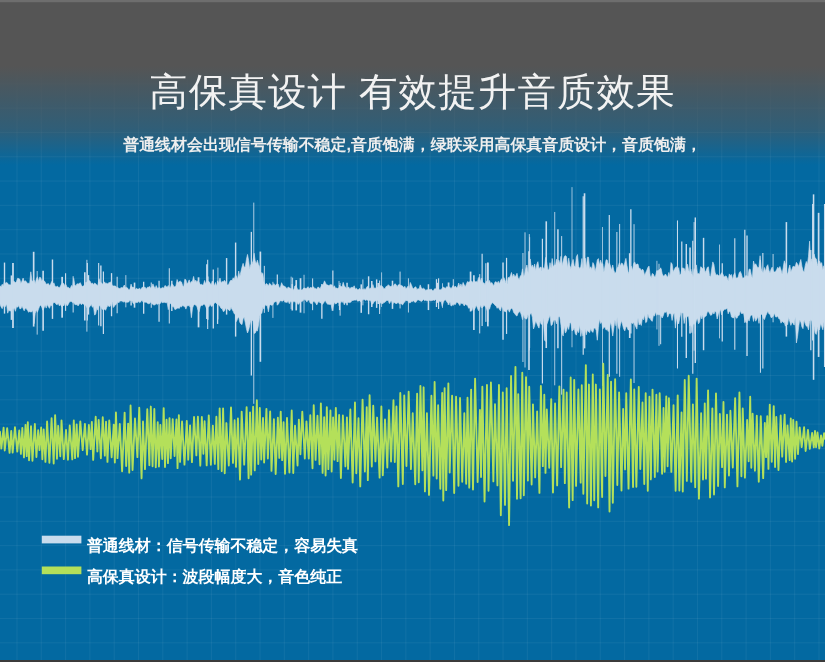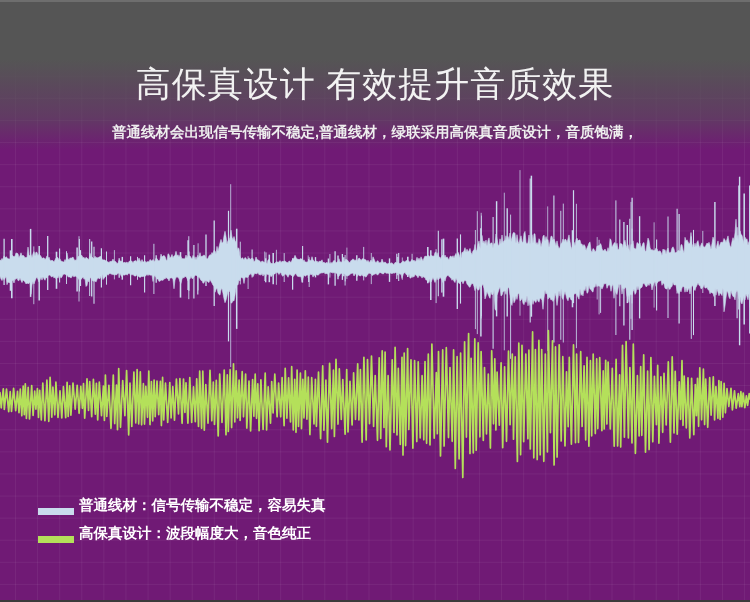--- a/index.html
+++ b/index.html
@@ -5,21 +5,21 @@
   html, body {
     margin: 0;
     padding: 0;
     background: #545454;
   }
   #page {
     position: relative;
     width: 750px;
     height: 602px;
     overflow: hidden;
-    background-color: #701a75;
+    background-color: #0369a1;
     font-family: "Liberation Sans", "DejaVu Sans", sans-serif;
   }
   
   #grid-layer {
     position: absolute;
     left: 0; top: 0;
     width: 750px; height: 602px;
     background-image:
       linear-gradient(to right, rgba(255,255,255,0.055) 1px, transparent 1px),
       linear-gradient(to bottom, rgba(255,255,255,0.055) 1px, transparent 1px);
@@ -80,21 +80,21 @@
   }
 
   
   #legend {
     position: absolute;
     left: 38px;
     top: 487px;
   }
   .legend-row {
     display: flex;
-    align-items: flex-end;
+    align-items: flex-start;
     height: 28px;
   }
   .legend-swatch {
     width: 36px;
     height: 7px;
     flex: 0 0 auto;
   }
   .legend-text {
     margin-left: 5px;
     font-size: 14.5px;
@@ -108,21 +108,21 @@
 
 <div id="page">
 
   <div id="grid-layer"></div>
   <div id="grid-top-fade"></div>
   <div id="top-rule"></div>
 
   <div id="headline">
     <div id="title">高保真设计 有效提升音质效果</div>
     <div id="subtitle">
-      <div>普通线材会出现信号传输不稳定,普通线材，绿联采用高保真音质设计，音质饱满，</div>
+      <div>普通线材会出现信号传输不稳定,音质饱满，绿联采用高保真音质设计，音质饱满，</div>
     </div>
   </div>
 
   <svg id="wave-plot" width="750" height="602" viewBox="0 0 750 602">
     <g id="wave-blue">
         <path d="M0.0 259.7 L1.0 260.8 L2.0 258.4 L3.0 259.7 L4.0 255.9 L5.0 257.7 L6.0 256.7 L7.0 257.5 L8.0 259.0 L9.0 258.8 L10.0 259.2 L11.0 258.8 L12.0 255.6 L13.0 255.8 L14.0 257.1 L15.0 255.9 L16.0 253.0 L17.0 253.2 L18.0 253.8 L19.0 257.8 L20.0 255.5 L21.0 252.8 L22.0 255.9 L23.0 255.3 L24.0 256.1 L25.0 257.7 L26.0 257.5 L27.0 257.5 L28.0 247.1 L29.0 254.8 L30.0 256.0 L31.0 254.7 L32.0 257.7 L33.0 253.8 L34.0 251.6 L35.0 255.9 L36.0 252.1 L37.0 252.4 L38.0 255.6 L39.0 254.2 L40.0 255.1 L41.0 256.4 L42.0 258.5 L43.0 258.1 L44.0 257.8 L45.0 259.6 L46.0 258.3 L47.0 255.9 L48.0 259.0 L49.0 257.1 L50.0 260.2 L51.0 261.0 L52.0 260.1 L53.0 261.0 L54.0 261.7 L55.0 260.0 L56.0 258.0 L57.0 257.2 L58.0 257.8 L59.0 260.3 L60.0 258.9 L61.0 261.3 L62.0 261.2 L63.0 262.1 L64.0 262.0 L65.0 259.5 L66.0 261.4 L67.0 253.1 L68.0 259.0 L69.0 260.1 L70.0 257.9 L71.0 258.3 L72.0 257.8 L73.0 257.0 L74.0 259.3 L75.0 260.5 L76.0 259.8 L77.0 260.4 L78.0 256.5 L79.0 256.6 L80.0 255.4 L81.0 254.8 L82.0 255.8 L83.0 258.0 L84.0 257.3 L85.0 258.9 L86.0 257.3 L87.0 258.0 L88.0 259.0 L89.0 259.5 L90.0 253.3 L91.0 256.8 L92.0 257.1 L93.0 257.8 L94.0 258.8 L95.0 256.2 L96.0 257.8 L97.0 257.5 L98.0 258.1 L99.0 256.8 L100.0 257.0 L101.0 256.1 L102.0 259.5 L103.0 259.9 L104.0 259.9 L105.0 260.0 L106.0 261.3 L107.0 261.4 L108.0 262.0 L109.0 262.5 L110.0 261.3 L111.0 261.8 L112.0 261.1 L113.0 259.1 L114.0 261.5 L115.0 261.2 L116.0 261.9 L117.0 263.6 L118.0 263.2 L119.0 260.3 L120.0 260.9 L121.0 261.2 L122.0 261.3 L123.0 263.3 L124.0 262.1 L125.0 262.8 L126.0 262.7 L127.0 262.0 L128.0 263.4 L129.0 261.4 L130.0 261.1 L131.0 261.1 L132.0 261.2 L133.0 262.9 L134.0 261.1 L135.0 261.1 L136.0 260.4 L137.0 262.1 L138.0 261.0 L139.0 258.1 L140.0 260.4 L141.0 262.4 L142.0 259.6 L143.0 262.0 L144.0 261.8 L145.0 261.1 L146.0 262.4 L147.0 261.9 L148.0 261.4 L149.0 262.1 L150.0 259.5 L151.0 260.4 L152.0 261.1 L153.0 259.5 L154.0 261.4 L155.0 261.2 L156.0 258.1 L157.0 258.5 L158.0 260.5 L159.0 260.9 L160.0 259.5 L161.0 254.1 L162.0 257.0 L163.0 255.9 L164.0 255.6 L165.0 256.4 L166.0 259.6 L167.0 260.8 L168.0 253.8 L169.0 254.4 L170.0 258.2 L171.0 256.8 L172.0 254.4 L173.0 257.7 L174.0 256.0 L175.0 255.6 L176.0 251.3 L177.0 256.1 L178.0 254.7 L179.0 256.9 L180.0 255.2 L181.0 256.7 L182.0 258.9 L183.0 258.4 L184.0 259.1 L185.0 258.6 L186.0 255.0 L187.0 258.2 L188.0 255.9 L189.0 255.9 L190.0 255.9 L191.0 257.6 L192.0 258.9 L193.0 255.4 L194.0 256.7 L195.0 260.1 L196.0 256.8 L197.0 260.0 L198.0 257.6 L199.0 256.4 L200.0 252.7 L201.0 257.0 L202.0 255.9 L203.0 256.3 L204.0 254.8 L205.0 256.1 L206.0 258.3 L207.0 259.2 L208.0 258.3 L209.0 255.9 L210.0 254.6 L211.0 255.3 L212.0 252.5 L213.0 254.1 L214.0 250.3 L215.0 250.8 L216.0 254.1 L217.0 246.4 L218.0 251.5 L219.0 247.0 L220.0 242.8 L221.0 239.4 L222.0 242.9 L223.0 242.6 L224.0 236.0 L225.0 231.3 L226.0 236.5 L227.0 244.5 L228.0 240.5 L229.0 240.4 L230.0 237.3 L231.0 230.2 L232.0 237.2 L233.0 240.1 L234.0 236.5 L235.0 240.5 L236.0 242.4 L237.0 250.7 L238.0 247.7 L239.0 248.8 L240.0 256.6 L241.0 259.5 L242.0 257.7 L243.0 258.3 L244.0 259.9 L245.0 257.5 L246.0 258.3 L247.0 259.8 L248.0 259.6 L249.0 257.8 L250.0 259.6 L251.0 258.6 L252.0 258.2 L253.0 258.4 L254.0 261.8 L255.0 261.0 L256.0 257.0 L257.0 259.4 L258.0 260.1 L259.0 260.5 L260.0 261.3 L261.0 262.4 L262.0 260.9 L263.0 261.6 L264.0 262.2 L265.0 262.6 L266.0 262.6 L267.0 263.9 L268.0 260.0 L269.0 259.6 L270.0 262.0 L271.0 263.6 L272.0 263.4 L273.0 263.7 L274.0 263.6 L275.0 263.5 L276.0 261.9 L277.0 261.8 L278.0 262.3 L279.0 262.0 L280.0 260.6 L281.0 262.6 L282.0 261.3 L283.0 261.5 L284.0 261.6 L285.0 260.7 L286.0 262.3 L287.0 262.2 L288.0 263.0 L289.0 261.0 L290.0 261.4 L291.0 262.6 L292.0 260.2 L293.0 259.0 L294.0 258.2 L295.0 255.3 L296.0 257.4 L297.0 259.2 L298.0 259.1 L299.0 259.8 L300.0 258.8 L301.0 258.8 L302.0 259.2 L303.0 261.6 L304.0 259.8 L305.0 262.1 L306.0 261.9 L307.0 262.3 L308.0 261.5 L309.0 260.6 L310.0 260.4 L311.0 260.7 L312.0 256.7 L313.0 260.0 L314.0 261.0 L315.0 262.2 L316.0 261.5 L317.0 261.0 L318.0 262.4 L319.0 261.5 L320.0 261.1 L321.0 261.5 L322.0 259.8 L323.0 262.9 L324.0 262.1 L325.0 263.3 L326.0 263.1 L327.0 262.2 L328.0 263.4 L329.0 262.5 L330.0 263.9 L331.0 262.3 L332.0 263.6 L333.0 261.8 L334.0 260.3 L335.0 261.2 L336.0 262.9 L337.0 261.7 L338.0 262.2 L339.0 258.7 L340.0 262.2 L341.0 261.7 L342.0 262.5 L343.0 261.1 L344.0 261.4 L345.0 261.2 L346.0 259.7 L347.0 259.7 L348.0 260.8 L349.0 262.5 L350.0 262.4 L351.0 260.4 L352.0 260.3 L353.0 258.8 L354.0 259.9 L355.0 260.5 L356.0 259.9 L357.0 261.4 L358.0 259.4 L359.0 258.0 L360.0 258.7 L361.0 260.6 L362.0 259.2 L363.0 258.5 L364.0 259.3 L365.0 259.5 L366.0 260.1 L367.0 261.7 L368.0 260.2 L369.0 262.6 L370.0 261.4 L371.0 260.1 L372.0 262.3 L373.0 256.8 L374.0 259.0 L375.0 261.5 L376.0 262.8 L377.0 261.2 L378.0 260.7 L379.0 263.1 L380.0 262.4 L381.0 262.8 L382.0 259.0 L383.0 261.7 L384.0 262.7 L385.0 262.0 L386.0 262.7 L387.0 264.2 L388.0 263.4 L389.0 263.5 L390.0 263.2 L391.0 263.3 L392.0 262.7 L393.0 264.2 L394.0 264.4 L395.0 262.6 L396.0 262.5 L397.0 263.1 L398.0 262.4 L399.0 263.2 L400.0 263.7 L401.0 263.1 L402.0 262.2 L403.0 260.9 L404.0 261.6 L405.0 262.2 L406.0 260.6 L407.0 260.8 L408.0 260.3 L409.0 261.4 L410.0 262.2 L411.0 261.1 L412.0 259.3 L413.0 261.1 L414.0 260.1 L415.0 261.5 L416.0 260.9 L417.0 257.3 L418.0 260.6 L419.0 258.1 L420.0 260.8 L421.0 256.8 L422.0 258.9 L423.0 260.9 L424.0 258.1 L425.0 256.0 L426.0 256.5 L427.0 256.1 L428.0 255.9 L429.0 255.6 L430.0 256.9 L431.0 254.9 L432.0 256.3 L433.0 255.8 L434.0 256.6 L435.0 252.4 L436.0 252.2 L437.0 256.1 L438.0 252.7 L439.0 257.5 L440.0 257.1 L441.0 258.9 L442.0 256.0 L443.0 255.0 L444.0 257.8 L445.0 255.0 L446.0 257.8 L447.0 256.8 L448.0 258.4 L449.0 259.7 L450.0 256.4 L451.0 256.1 L452.0 257.6 L453.0 255.7 L454.0 258.2 L455.0 255.3 L456.0 253.4 L457.0 256.6 L458.0 252.3 L459.0 254.3 L460.0 257.5 L461.0 258.1 L462.0 252.3 L463.0 252.4 L464.0 250.8 L465.0 247.7 L466.0 252.2 L467.0 249.2 L468.0 251.7 L469.0 250.8 L470.0 248.4 L471.0 252.7 L472.0 254.4 L473.0 250.8 L474.0 249.9 L475.0 244.4 L476.0 251.5 L477.0 249.6 L478.0 244.1 L479.0 240.9 L480.0 247.3 L481.0 249.0 L482.0 235.4 L483.0 243.2 L484.0 240.9 L485.0 244.1 L486.0 240.1 L487.0 246.0 L488.0 240.4 L489.0 237.9 L490.0 244.5 L491.0 243.0 L492.0 242.9 L493.0 248.2 L494.0 243.4 L495.0 244.1 L496.0 234.0 L497.0 238.6 L498.0 245.1 L499.0 245.4 L500.0 238.8 L501.0 243.9 L502.0 235.0 L503.0 242.8 L504.0 240.8 L505.0 240.8 L506.0 235.7 L507.0 240.6 L508.0 236.5 L509.0 240.1 L510.0 233.0 L511.0 241.7 L512.0 237.3 L513.0 233.2 L514.0 232.3 L515.0 233.4 L516.0 243.6 L517.0 234.7 L518.0 241.2 L519.0 244.3 L520.0 239.3 L521.0 235.8 L522.0 241.5 L523.0 242.5 L524.0 233.4 L525.0 231.4 L526.0 242.2 L527.0 244.3 L528.0 242.3 L529.0 235.0 L530.0 244.5 L531.0 242.9 L532.0 234.7 L533.0 243.4 L534.0 233.8 L535.0 233.9 L536.0 244.5 L537.0 242.5 L538.0 245.1 L539.0 238.7 L540.0 240.7 L541.0 246.9 L542.0 242.4 L543.0 236.3 L544.0 235.1 L545.0 241.2 L546.0 236.5 L547.0 240.1 L548.0 239.7 L549.0 247.6 L550.0 241.8 L551.0 236.2 L552.0 236.3 L553.0 240.5 L554.0 239.0 L555.0 242.0 L556.0 245.7 L557.0 240.9 L558.0 245.7 L559.0 248.5 L560.0 247.6 L561.0 243.8 L562.0 242.4 L563.0 239.0 L564.0 242.0 L565.0 239.1 L566.0 239.7 L567.0 242.5 L568.0 238.9 L569.0 234.9 L570.0 241.5 L571.0 246.8 L572.0 249.4 L573.0 243.1 L574.0 242.1 L575.0 246.0 L576.0 239.7 L577.0 238.1 L578.0 241.0 L579.0 240.0 L580.0 240.1 L581.0 244.2 L582.0 244.1 L583.0 246.4 L584.0 244.6 L585.0 246.0 L586.0 250.4 L587.0 247.9 L588.0 245.7 L589.0 243.1 L590.0 241.9 L591.0 250.3 L592.0 252.4 L593.0 248.6 L594.0 249.3 L595.0 251.8 L596.0 250.9 L597.0 246.1 L598.0 246.1 L599.0 245.5 L600.0 244.5 L601.0 244.4 L602.0 248.8 L603.0 251.1 L604.0 250.4 L605.0 249.1 L606.0 251.0 L607.0 252.1 L608.0 247.7 L609.0 251.4 L610.0 238.7 L611.0 240.0 L612.0 247.2 L613.0 245.2 L614.0 243.2 L615.0 242.5 L616.0 246.6 L617.0 243.3 L618.0 250.0 L619.0 248.9 L620.0 243.6 L621.0 243.8 L622.0 244.0 L623.0 247.8 L624.0 242.2 L625.0 240.2 L626.0 245.4 L627.0 247.9 L628.0 244.7 L629.0 249.2 L630.0 252.0 L631.0 244.3 L632.0 245.2 L633.0 240.8 L634.0 248.6 L635.0 248.6 L636.0 249.3 L637.0 242.5 L638.0 243.2 L639.0 244.3 L640.0 243.0 L641.0 247.7 L642.0 246.0 L643.0 243.1 L644.0 242.6 L645.0 250.6 L646.0 251.6 L647.0 244.5 L648.0 238.1 L649.0 240.4 L650.0 247.4 L651.0 250.3 L652.0 249.5 L653.0 250.4 L654.0 250.7 L655.0 250.1 L656.0 248.0 L657.0 248.7 L658.0 251.4 L659.0 251.6 L660.0 250.7 L661.0 252.5 L662.0 255.4 L663.0 249.0 L664.0 250.4 L665.0 249.6 L666.0 254.3 L667.0 249.9 L668.0 248.0 L669.0 252.5 L670.0 253.0 L671.0 252.1 L672.0 248.0 L673.0 246.8 L674.0 249.0 L675.0 253.0 L676.0 252.6 L677.0 252.4 L678.0 250.5 L679.0 250.8 L680.0 251.6 L681.0 244.7 L682.0 244.7 L683.0 250.0 L684.0 253.0 L685.0 237.3 L686.0 241.2 L687.0 239.8 L688.0 241.9 L689.0 243.9 L690.0 242.4 L691.0 232.5 L692.0 243.8 L693.0 247.6 L694.0 247.5 L695.0 243.2 L696.0 246.8 L697.0 242.2 L698.0 240.6 L699.0 245.6 L700.0 248.1 L701.0 244.8 L702.0 242.8 L703.0 246.3 L704.0 247.2 L705.0 247.0 L706.0 245.2 L707.0 243.0 L708.0 244.2 L709.0 242.3 L710.0 245.2 L711.0 249.4 L712.0 243.4 L713.0 237.1 L714.0 240.1 L715.0 247.5 L716.0 249.5 L717.0 244.4 L718.0 240.9 L719.0 247.3 L720.0 244.5 L721.0 242.0 L722.0 242.5 L723.0 242.3 L724.0 238.5 L725.0 240.0 L726.0 242.4 L727.0 239.2 L728.0 235.9 L729.0 242.0 L730.0 245.9 L731.0 247.5 L732.0 241.5 L733.0 237.7 L734.0 240.7 L735.0 233.0 L736.0 219.2 L737.0 239.0 L738.0 235.3 L739.0 243.3 L740.0 230.9 L741.0 234.6 L742.0 235.3 L743.0 239.8 L744.0 243.7 L745.0 237.2 L746.0 239.7 L747.0 238.8 L748.0 245.5 L749.0 241.6 L750.0 247.6 L750.0 287.8 L749.0 293.5 L748.0 299.8 L747.0 296.7 L746.0 294.1 L745.0 299.9 L744.0 295.7 L743.0 299.7 L742.0 304.0 L741.0 302.4 L740.0 296.4 L739.0 298.7 L738.0 292.0 L737.0 290.2 L736.0 292.5 L735.0 299.9 L734.0 296.4 L733.0 296.5 L732.0 294.2 L731.0 290.6 L730.0 298.8 L729.0 297.1 L728.0 292.8 L727.0 290.7 L726.0 297.5 L725.0 306.1 L724.0 311.8 L723.0 288.2 L722.0 295.6 L721.0 294.0 L720.0 292.7 L719.0 295.8 L718.0 292.4 L717.0 288.7 L716.0 295.2 L715.0 288.3 L714.0 296.5 L713.0 293.0 L712.0 293.1 L711.0 291.9 L710.0 293.8 L709.0 290.1 L708.0 289.7 L707.0 287.3 L706.0 288.1 L705.0 288.0 L704.0 284.6 L703.0 287.2 L702.0 288.5 L701.0 288.8 L700.0 285.6 L699.0 285.3 L698.0 282.7 L697.0 285.2 L696.0 287.2 L695.0 290.5 L694.0 289.4 L693.0 286.3 L692.0 285.5 L691.0 287.1 L690.0 294.0 L689.0 287.7 L688.0 289.9 L687.0 292.0 L686.0 287.5 L685.0 292.2 L684.0 286.5 L683.0 286.4 L682.0 287.8 L681.0 291.9 L680.0 289.8 L679.0 293.7 L678.0 292.6 L677.0 290.3 L676.0 284.8 L675.0 284.9 L674.0 285.0 L673.0 282.2 L672.0 286.6 L671.0 286.9 L670.0 289.4 L669.0 288.7 L668.0 286.0 L667.0 289.0 L666.0 288.8 L665.0 288.2 L664.0 283.7 L663.0 282.9 L662.0 285.3 L661.0 280.0 L660.0 281.2 L659.0 280.8 L658.0 281.9 L657.0 283.2 L656.0 286.3 L655.0 281.4 L654.0 283.0 L653.0 286.0 L652.0 290.0 L651.0 284.1 L650.0 282.8 L649.0 285.5 L648.0 283.5 L647.0 286.3 L646.0 286.7 L645.0 284.8 L644.0 283.2 L643.0 283.4 L642.0 287.2 L641.0 287.7 L640.0 288.6 L639.0 286.1 L638.0 289.9 L637.0 286.1 L636.0 292.8 L635.0 294.4 L634.0 289.1 L633.0 291.5 L632.0 295.0 L631.0 294.1 L630.0 295.0 L629.0 302.5 L628.0 295.0 L627.0 296.3 L626.0 287.8 L625.0 287.6 L624.0 289.0 L623.0 287.7 L622.0 294.1 L621.0 284.3 L620.0 284.6 L619.0 284.0 L618.0 288.9 L617.0 294.5 L616.0 293.0 L615.0 288.6 L614.0 298.3 L613.0 284.5 L612.0 286.0 L611.0 291.3 L610.0 285.3 L609.0 284.8 L608.0 285.8 L607.0 288.3 L606.0 282.9 L605.0 284.0 L604.0 283.6 L603.0 286.9 L602.0 289.1 L601.0 287.3 L600.0 286.0 L599.0 286.3 L598.0 285.4 L597.0 286.7 L596.0 283.5 L595.0 287.3 L594.0 286.6 L593.0 292.1 L592.0 291.4 L591.0 289.3 L590.0 289.1 L589.0 285.2 L588.0 292.5 L587.0 293.3 L586.0 285.8 L585.0 290.7 L584.0 289.3 L583.0 295.9 L582.0 293.8 L581.0 295.4 L580.0 289.1 L579.0 299.2 L578.0 297.1 L577.0 295.3 L576.0 292.7 L575.0 294.3 L574.0 293.4 L573.0 293.6 L572.0 300.0 L571.0 299.9 L570.0 297.0 L569.0 297.0 L568.0 300.8 L567.0 299.0 L566.0 295.3 L565.0 291.4 L564.0 295.2 L563.0 299.5 L562.0 297.5 L561.0 288.7 L560.0 296.2 L559.0 290.6 L558.0 298.2 L557.0 305.5 L556.0 296.7 L555.0 292.8 L554.0 299.7 L553.0 301.4 L552.0 299.3 L551.0 300.1 L550.0 297.6 L549.0 297.2 L548.0 299.2 L547.0 292.4 L546.0 294.1 L545.0 290.1 L544.0 297.9 L543.0 309.3 L542.0 300.3 L541.0 298.2 L540.0 298.2 L539.0 302.2 L538.0 301.1 L537.0 298.7 L536.0 302.5 L535.0 301.6 L534.0 299.9 L533.0 304.4 L532.0 299.3 L531.0 302.5 L530.0 305.4 L529.0 299.8 L528.0 305.8 L527.0 295.4 L526.0 302.4 L525.0 299.9 L524.0 304.7 L523.0 303.3 L522.0 297.9 L521.0 300.2 L520.0 300.8 L519.0 293.3 L518.0 293.7 L517.0 299.5 L516.0 296.1 L515.0 300.8 L514.0 302.8 L513.0 296.2 L512.0 305.5 L511.0 303.2 L510.0 295.7 L509.0 288.6 L508.0 287.2 L507.0 289.0 L506.0 294.4 L505.0 290.8 L504.0 290.9 L503.0 291.8 L502.0 295.3 L501.0 296.0 L500.0 286.9 L499.0 289.2 L498.0 292.5 L497.0 295.2 L496.0 310.3 L495.0 309.4 L494.0 289.4 L493.0 294.1 L492.0 294.9 L491.0 291.7 L490.0 298.3 L489.0 296.4 L488.0 294.0 L487.0 291.6 L486.0 296.1 L485.0 299.0 L484.0 288.7 L483.0 284.3 L482.0 285.6 L481.0 287.1 L480.0 286.0 L479.0 289.8 L478.0 290.1 L477.0 289.1 L476.0 285.4 L475.0 290.6 L474.0 286.4 L473.0 283.5 L472.0 283.5 L471.0 284.8 L470.0 287.3 L469.0 286.7 L468.0 285.2 L467.0 284.1 L466.0 280.8 L465.0 280.3 L464.0 281.4 L463.0 283.8 L462.0 280.9 L461.0 281.8 L460.0 283.2 L459.0 283.4 L458.0 282.3 L457.0 280.0 L456.0 278.3 L455.0 282.6 L454.0 281.2 L453.0 279.1 L452.0 280.3 L451.0 278.1 L450.0 277.4 L449.0 276.4 L448.0 275.1 L447.0 275.8 L446.0 277.5 L445.0 281.2 L444.0 278.7 L443.0 282.6 L442.0 279.7 L441.0 278.6 L440.0 277.2 L439.0 279.3 L438.0 280.0 L437.0 277.6 L436.0 280.0 L435.0 282.5 L434.0 279.9 L433.0 277.4 L432.0 280.0 L431.0 282.0 L430.0 279.1 L429.0 282.5 L428.0 281.4 L427.0 279.8 L426.0 280.2 L425.0 277.6 L424.0 277.3 L423.0 276.4 L422.0 278.1 L421.0 276.0 L420.0 276.1 L419.0 275.3 L418.0 277.8 L417.0 276.1 L416.0 274.9 L415.0 274.6 L414.0 276.9 L413.0 276.6 L412.0 276.3 L411.0 277.7 L410.0 278.2 L409.0 274.1 L408.0 275.7 L407.0 275.3 L406.0 274.2 L405.0 272.5 L404.0 272.9 L403.0 274.8 L402.0 278.5 L401.0 273.7 L400.0 274.4 L399.0 273.3 L398.0 272.2 L397.0 273.2 L396.0 272.2 L395.0 273.2 L394.0 272.8 L393.0 273.2 L392.0 273.4 L391.0 273.4 L390.0 272.8 L389.0 273.3 L388.0 273.5 L387.0 272.9 L386.0 273.4 L385.0 272.0 L384.0 273.4 L383.0 274.0 L382.0 273.4 L381.0 272.9 L380.0 272.4 L379.0 273.4 L378.0 274.8 L377.0 274.7 L376.0 273.4 L375.0 274.1 L374.0 274.2 L373.0 275.2 L372.0 275.3 L371.0 273.6 L370.0 273.4 L369.0 273.1 L368.0 274.3 L367.0 275.4 L366.0 277.2 L365.0 276.3 L364.0 275.9 L363.0 276.3 L362.0 274.6 L361.0 275.8 L360.0 275.9 L359.0 275.4 L358.0 274.5 L357.0 276.7 L356.0 273.5 L355.0 274.2 L354.0 276.0 L353.0 273.1 L352.0 273.2 L351.0 273.5 L350.0 274.6 L349.0 275.1 L348.0 276.1 L347.0 275.7 L346.0 275.6 L345.0 273.7 L344.0 273.9 L343.0 272.7 L342.0 273.1 L341.0 273.8 L340.0 274.1 L339.0 276.3 L338.0 276.4 L337.0 273.4 L336.0 273.1 L335.0 272.2 L334.0 273.0 L333.0 272.6 L332.0 273.1 L331.0 272.0 L330.0 272.3 L329.0 273.1 L328.0 274.4 L327.0 273.4 L326.0 273.6 L325.0 273.8 L324.0 272.3 L323.0 272.9 L322.0 272.8 L321.0 273.1 L320.0 273.2 L319.0 274.6 L318.0 275.1 L317.0 275.0 L316.0 274.3 L315.0 275.6 L314.0 274.9 L313.0 277.1 L312.0 273.8 L311.0 275.0 L310.0 273.4 L309.0 276.0 L308.0 275.3 L307.0 274.7 L306.0 275.8 L305.0 276.3 L304.0 274.8 L303.0 278.5 L302.0 282.4 L301.0 276.5 L300.0 276.8 L299.0 276.5 L298.0 276.6 L297.0 275.7 L296.0 273.5 L295.0 273.9 L294.0 275.6 L293.0 276.8 L292.0 275.2 L291.0 275.4 L290.0 273.9 L289.0 274.9 L288.0 277.3 L287.0 275.5 L286.0 274.4 L285.0 273.8 L284.0 275.0 L283.0 276.3 L282.0 275.5 L281.0 272.8 L280.0 272.7 L279.0 274.5 L278.0 273.0 L277.0 272.3 L276.0 272.6 L275.0 273.9 L274.0 274.1 L273.0 273.8 L272.0 275.8 L271.0 276.8 L270.0 274.7 L269.0 274.8 L268.0 274.2 L267.0 274.4 L266.0 273.6 L265.0 274.6 L264.0 273.9 L263.0 276.1 L262.0 273.5 L261.0 275.1 L260.0 274.5 L259.0 274.7 L258.0 272.6 L257.0 273.8 L256.0 273.7 L255.0 273.3 L254.0 274.6 L253.0 276.7 L252.0 275.1 L251.0 273.6 L250.0 274.5 L249.0 274.7 L248.0 277.2 L247.0 277.6 L246.0 277.0 L245.0 277.4 L244.0 283.5 L243.0 278.0 L242.0 277.7 L241.0 277.1 L240.0 281.0 L239.0 279.4 L238.0 284.9 L237.0 284.5 L236.0 287.8 L235.0 295.5 L234.0 300.9 L233.0 300.5 L232.0 302.8 L231.0 303.1 L230.0 292.3 L229.0 290.6 L228.0 290.9 L227.0 295.9 L226.0 300.2 L225.0 302.7 L224.0 298.7 L223.0 293.5 L222.0 288.5 L221.0 289.8 L220.0 295.1 L219.0 294.5 L218.0 293.0 L217.0 288.0 L216.0 289.5 L215.0 292.3 L214.0 285.7 L213.0 285.3 L212.0 283.0 L211.0 281.4 L210.0 279.4 L209.0 282.5 L208.0 282.0 L207.0 280.8 L206.0 280.6 L205.0 280.5 L204.0 282.8 L203.0 283.3 L202.0 280.5 L201.0 280.4 L200.0 278.6 L199.0 277.2 L198.0 276.8 L197.0 276.1 L196.0 275.0 L195.0 275.4 L194.0 276.7 L193.0 278.4 L192.0 278.5 L191.0 276.3 L190.0 278.9 L189.0 279.0 L188.0 280.9 L187.0 278.4 L186.0 276.5 L185.0 276.5 L184.0 277.8 L183.0 277.5 L182.0 278.9 L181.0 283.3 L180.0 281.8 L179.0 278.5 L178.0 277.6 L177.0 276.8 L176.0 277.6 L175.0 280.0 L174.0 288.8 L173.0 279.6 L172.0 277.8 L171.0 277.9 L170.0 277.9 L169.0 281.0 L168.0 278.7 L167.0 278.5 L166.0 277.5 L165.0 279.1 L164.0 278.4 L163.0 280.4 L162.0 280.0 L161.0 280.2 L160.0 281.1 L159.0 281.4 L158.0 278.9 L157.0 278.9 L156.0 277.2 L155.0 275.6 L154.0 276.7 L153.0 281.5 L152.0 275.1 L151.0 275.2 L150.0 275.0 L149.0 274.5 L148.0 275.5 L147.0 274.2 L146.0 275.4 L145.0 276.5 L144.0 275.8 L143.0 276.9 L142.0 276.0 L141.0 277.1 L140.0 277.3 L139.0 276.9 L138.0 275.8 L137.0 274.4 L136.0 276.0 L135.0 276.1 L134.0 275.7 L133.0 274.6 L132.0 274.8 L131.0 274.6 L130.0 274.5 L129.0 272.7 L128.0 274.3 L127.0 275.1 L126.0 273.9 L125.0 275.1 L124.0 275.0 L123.0 274.8 L122.0 276.7 L121.0 275.6 L120.0 273.5 L119.0 273.1 L118.0 273.2 L117.0 274.5 L116.0 274.7 L115.0 274.7 L114.0 274.8 L113.0 274.2 L112.0 274.5 L111.0 273.7 L110.0 273.6 L109.0 273.7 L108.0 275.3 L107.0 274.0 L106.0 276.1 L105.0 277.3 L104.0 278.2 L103.0 279.6 L102.0 274.3 L101.0 276.1 L100.0 278.7 L99.0 278.4 L98.0 277.8 L97.0 279.6 L96.0 282.1 L95.0 281.1 L94.0 280.8 L93.0 281.3 L92.0 279.6 L91.0 277.4 L90.0 278.2 L89.0 282.0 L88.0 280.2 L87.0 285.5 L86.0 286.5 L85.0 278.4 L84.0 279.3 L83.0 276.7 L82.0 278.4 L81.0 279.3 L80.0 277.0 L79.0 279.6 L78.0 277.9 L77.0 276.8 L76.0 276.6 L75.0 275.8 L74.0 277.1 L73.0 275.5 L72.0 276.6 L71.0 278.1 L70.0 276.9 L69.0 277.0 L68.0 276.8 L67.0 274.8 L66.0 275.1 L65.0 274.1 L64.0 274.1 L63.0 274.5 L62.0 276.8 L61.0 278.1 L60.0 276.2 L59.0 275.6 L58.0 278.2 L57.0 277.2 L56.0 278.8 L55.0 276.9 L54.0 278.1 L53.0 275.7 L52.0 277.0 L51.0 276.6 L50.0 274.9 L49.0 275.1 L48.0 275.6 L47.0 278.0 L46.0 277.4 L45.0 280.3 L44.0 278.8 L43.0 276.8 L42.0 280.1 L41.0 277.2 L40.0 280.0 L39.0 282.0 L38.0 279.3 L37.0 277.2 L36.0 278.4 L35.0 281.0 L34.0 283.9 L33.0 281.6 L32.0 284.9 L31.0 294.3 L30.0 282.3 L29.0 283.4 L28.0 283.6 L27.0 283.1 L26.0 283.9 L25.0 282.1 L24.0 280.7 L23.0 280.1 L22.0 282.6 L21.0 280.5 L20.0 278.1 L19.0 280.6 L18.0 280.6 L17.0 277.8 L16.0 279.3 L15.0 278.8 L14.0 283.0 L13.0 280.0 L12.0 280.7 L11.0 280.0 L10.0 282.2 L9.0 282.9 L8.0 281.7 L7.0 284.7 L6.0 276.5 L5.0 278.3 L4.0 279.7 L3.0 277.3 L2.0 280.6 L1.0 279.0 L0.0 276.5 Z" fill="#c9dced" stroke="#c9dced" stroke-width="0.6"></path>
         <line x1="66.5" x2="66.5" y1="251.2" y2="284.0" stroke="#c9dced" stroke-width="0.92"></line>
         <line x1="214.2" x2="214.2" y1="220.5" y2="306.0" stroke="#c9dced" stroke-width="1.27"></line>
         <line x1="668.0" x2="668.0" y1="216.5" y2="318.0" stroke="#c9dced" stroke-width="0.99"></line>
         <line x1="266.0" x2="266.0" y1="252.4" y2="276.5" stroke="#c9dced" stroke-width="0.84"></line>

